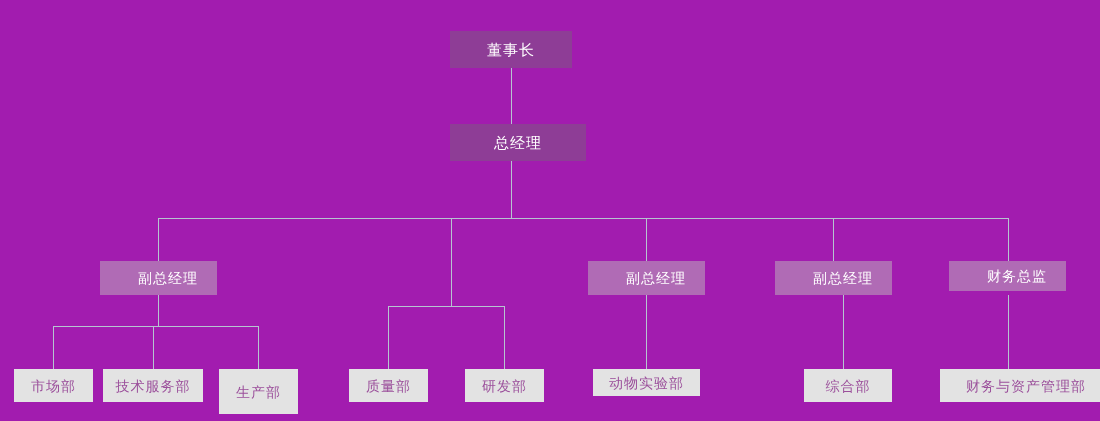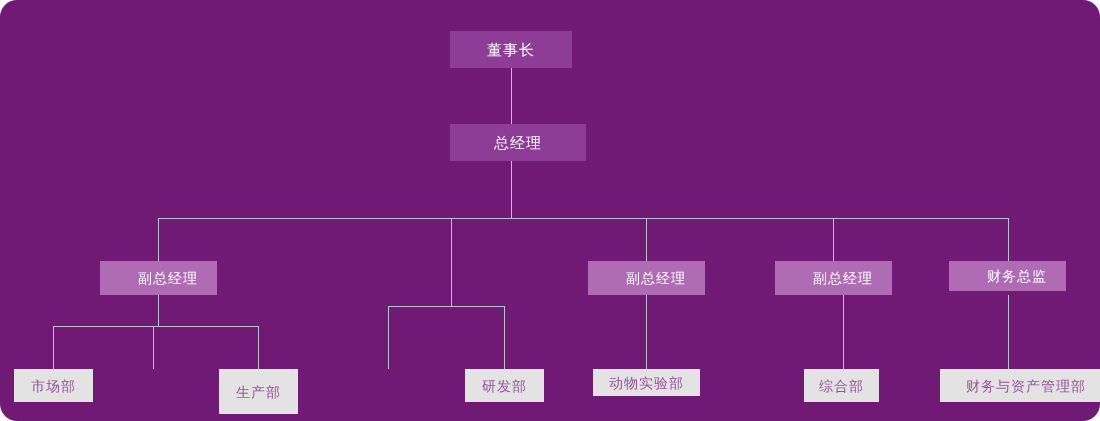--- a/index.html
+++ b/index.html
@@ -5,24 +5,23 @@
 <style>
   html, body {
     margin: 0;
     padding: 0;
     background: #ffffff;
   }
   #chart-root {
     position: relative;
     width: 1100px;
     height: 421px;
-    background: #701a75;
+    background: #a21caf;
     font-family: "Liberation Sans", "DejaVu Sans", sans-serif;
     overflow: hidden;
-    border-radius: 17px;
   }
   .node {
     position: absolute;
     box-sizing: border-box;
     display: flex;
     align-items: center;
     justify-content: center;
     text-align: center;
     white-space: nowrap;
     line-height: 1;
@@ -79,35 +78,41 @@
   </div>
 
   <div class="node level-mid" style="left:949px; top:261px; width:117px; height:30px;">
     <span>财务总监</span>
   </div>
 
   <div class="node level-leaf" style="left:14px; top:369px; width:79px; height:33px;">
     <span>市场部</span>
   </div>
 
+  <div class="node level-leaf" style="left:103px; top:369px; width:100px; height:33px;">
+    <span>技术服务部</span>
+  </div>
 
   <div class="node level-leaf" style="left:219px; top:369px; width:79px; height:45px;">
     <span>生产部</span>
   </div>
 
+  <div class="node level-leaf" style="left:349px; top:369px; width:79px; height:33px;">
+    <span>质量部</span>
+  </div>
 
   <div class="node level-leaf" style="left:465px; top:369px; width:79px; height:33px;">
     <span>研发部</span>
   </div>
 
   <div class="node level-leaf" style="left:593px; top:369px; width:107px; height:27px;">
     <span>动物实验部</span>
   </div>
 
-  <div class="node level-leaf" style="left:804px; top:369px; width:75px; height:33px;">
+  <div class="node level-leaf" style="left:804px; top:369px; width:88px; height:33px;">
     <span>综合部</span>
   </div>
 
   <div class="node level-leaf" style="left:932px; top:369px; width:172px; height:33px;margin-left:8px;">
     <span>财务与资产管理部</span>
   </div>
 
   <div class="conn conn-v" style="left:511px; top:68px; height:56px;"></div>
 
   <div class="conn conn-v" style="left:511px; top:161px; height:57px;"></div>

